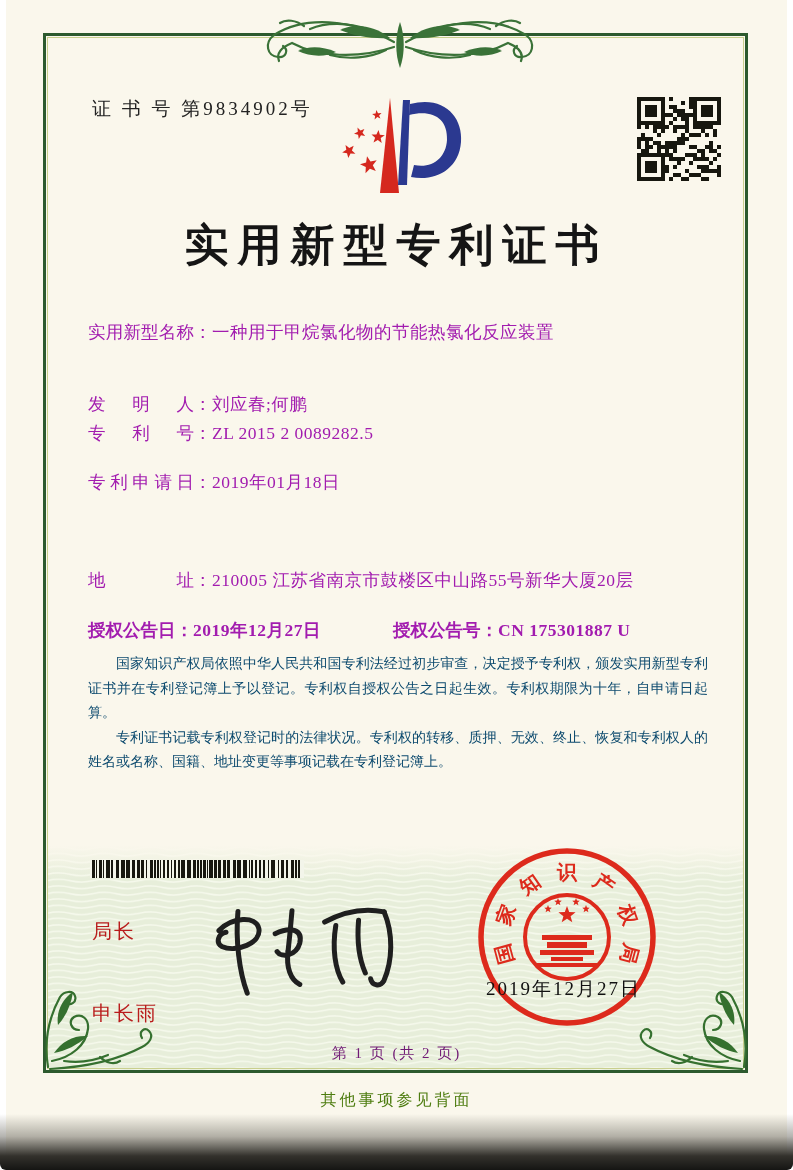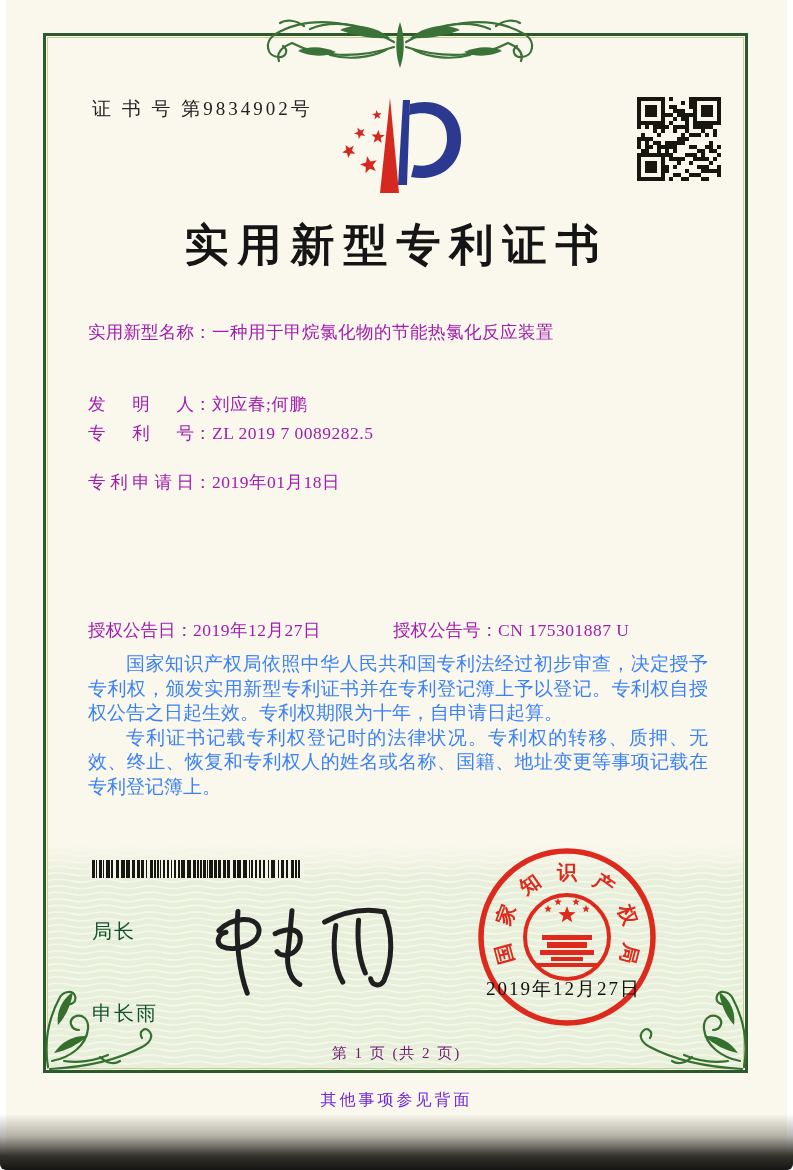--- a/index.html
+++ b/index.html
@@ -19,32 +19,32 @@
              background:linear-gradient(180deg,#faf7ec 0%,rgba(250,247,236,0) 100%);}
 
   .cert-no{position:absolute;left:92px;top:96px;font-size:19px;color:#222;letter-spacing:3px;}
   .title{position:absolute;left:0;top:216px;width:100%;text-align:center;
          font-size:44px;font-weight:700;color:#151515;letter-spacing:9px;}
 
   .row{position:absolute;left:88px;font-size:17.5px;color:#a21caf;white-space:nowrap;}
   .row .lbl{display:inline-block;width:106px;text-align:justify;text-align-last:justify;vertical-align:top;}
   .row .colon{display:inline-block;width:18px;}
   .row .val{letter-spacing:0.5px;}
-  .grant-pair{display:inline-block;}
+  .grant-pair{display:inline-block;font-weight:bold;}
   .grant-gap{display:inline-block;width:72px;}
 
-  .paras{position:absolute;left:88px;top:652px;width:620px;font-size:19px;
-         line-height:24.5px;color:#3b82f6;text-align:justify;}
+  .paras{position:absolute;left:88px;top:652px;width:620px;font-size:14px;
+         line-height:24.5px;color:#0c4a6e;text-align:justify;}
   .paras p{margin:0;text-indent:2em;}
 
-  .signer{position:absolute;left:92px;font-size:20px;color:#14532d;
+  .signer{position:absolute;left:92px;font-size:20px;color:#b91c1c;
           font-family:"Liberation Sans","DejaVu Sans",sans-serif;letter-spacing:2px;}
   .seal-date{position:absolute;left:486px;top:976px;font-size:19px;color:#111;letter-spacing:2px;}
   .page-info{position:absolute;left:0;top:1044px;width:100%;text-align:center;font-size:15px;color:#701a75;letter-spacing:2px;}
-  .back-note{position:absolute;left:0;top:1090px;width:100%;text-align:center;font-size:16px;color:#6d28d9;letter-spacing:3px;}
+  .back-note{position:absolute;left:0;top:1090px;width:100%;text-align:center;font-size:16px;color:#4d7c0f;letter-spacing:3px;}
 
   .edge-shadow{position:absolute;left:0;top:1114px;width:100%;height:56px;
     background:linear-gradient(180deg,rgba(90,88,80,0) 0%,rgba(90,88,80,.45) 40%,#33312c 75%,#151513 100%);}
   .white-strip-l{position:absolute;left:0;top:0;width:6px;height:1170px;background:#fff;}
   .white-strip-r{position:absolute;right:0;top:0;width:5px;height:1170px;background:#fff;}
 </style>
 </head>
 <body>
 
 <div id="canvas">
@@ -274,24 +274,27 @@
 
   <div class="title">实用新型专利证书</div>
 
   <div class="row" style="top:320px;">
     <span class="lbl">实用新型名称</span><span class="colon">：</span><span class="val">一种用于甲烷氯化物的节能热氯化反应装置</span>
   </div>
   <div class="row" style="top:372px;margin-top:20px;">
     <span class="lbl">发明人</span><span class="colon">：</span><span class="val">刘应春;何鹏</span>
   </div>
   <div class="row" style="top:421px;">
-    <span class="lbl">专利号</span><span class="colon">：</span><span class="val">ZL 2019 7 0089282.5</span>
+    <span class="lbl">专利号</span><span class="colon">：</span><span class="val">ZL 2015 2 0089282.5</span>
   </div>
   <div class="row" style="top:470px;">
     <span class="lbl">专利申请日</span><span class="colon">：</span><span class="val">2019年01月18日</span>
+  </div>
+  <div class="row" style="top:568px;">
+    <span class="lbl">地址</span><span class="colon">：</span><span class="val">210005 江苏省南京市鼓楼区中山路55号新华大厦20层</span>
   </div>
   <div class="row" style="top:618px;">
     <span class="grant-pair"><span>授权公告日</span><span>：</span><span class="val">2019年12月27日</span></span><span class="grant-gap"></span><span class="grant-pair"><span>授权公告号</span><span>：</span><span class="val">CN 175301887 U</span></span>
   </div>
 
   <div class="paras">
     <p>国家知识产权局依照中华人民共和国专利法经过初步审查，决定授予专利权，颁发实用新型专利证书并在专利登记簿上予以登记。专利权自授权公告之日起生效。专利权期限为十年，自申请日起算。</p>
     <p>专利证书记载专利权登记时的法律状况。专利权的转移、质押、无效、终止、恢复和专利权人的姓名或名称、国籍、地址变更等事项记载在专利登记簿上。</p>
   </div>
 

